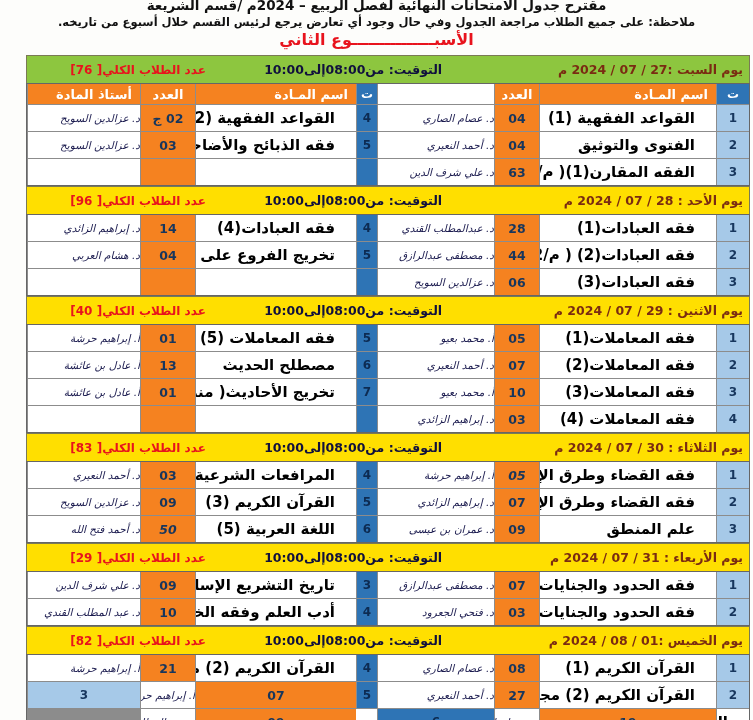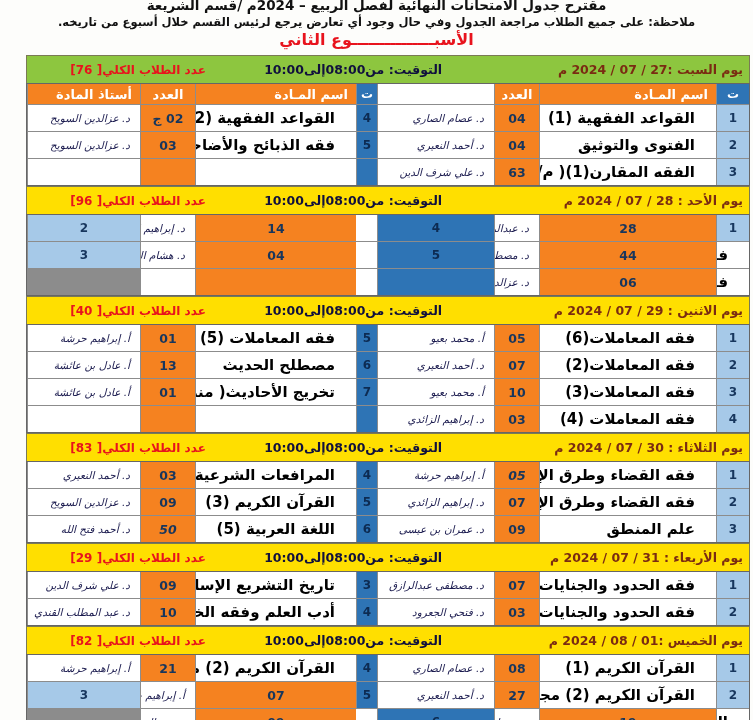--- a/index.html
+++ b/index.html
@@ -39,21 +39,21 @@
   .hrow{min-height:20px;}
   .h-orange{background:#f58220;color:#fff;font-weight:bold;font-size:13px;justify-content:flex-start;padding-right:8px;}
   .h-orange.cen{justify-content:center;padding-right:0;}
   .h-num{background:#2e74b5;color:#fff;font-weight:bold;font-size:12px;justify-content:center;}
   .h-blank{background:#fff;}
   .tnum-r{background:#a6c9e8;color:#17365d;font-weight:bold;font-size:12px;justify-content:center;}
   .tnum-l{background:#2e74b5;color:#0d2b52;font-weight:bold;font-size:12px;justify-content:center;}
   .subj{color:#000;font-weight:bold;font-size:15px;padding-right:21px;}
   .cnt{background:#f58220;color:#17365d;font-weight:bold;font-size:12.5px;justify-content:center;}
   .cnt.it{font-style:italic;}
-  .tch{color:#1a1a4e;font-style:italic;font-size:10.5px;justify-content:flex-start;padding-right:10px;}
+  .tch{color:#1a1a4e;font-style:italic;font-size:10.5px;justify-content:flex-start;}
 </style>
 </head>
 <body>
 
 <div class="doc-header">
   <div class="title">مقترح جدول الامتحانات النهائية لفصل الربيع – 2024م /قسم الشريعة</div>
   <div class="note">ملاحظة: على جميع الطلاب مراجعة الجدول وفي حال وجود أي تعارض يرجع لرئيس القسم خلال أسبوع من تاريخه.</div>
   <div class="week">الأسبـــــــــــــــوع الثاني</div>
 </div>
 
@@ -99,20 +99,21 @@
       <div class="cell cnt"></div>
       <div class="cell tch"></div>
     </div>
     <div class="band band-yellow">
       <div class="day">يوم الأحد : 28 / 07 / 2024 م</div>
       <div class="time">التوقيت: من08:00إلى10:00</div>
       <div class="total">عدد الطلاب الكلي[ 96]</div>
     </div>
     <div class="grid">
       <div class="cell tnum-r">1</div>
+      <div class="cell subj">فقه العبادات(1)</div>
       <div class="cell cnt">28</div>
       <div class="cell tch">د. عبدالمطلب القندي</div>
       <div class="cell tnum-l">4</div>
       <div class="cell subj">فقه العبادات(4)</div>
       <div class="cell cnt">14</div>
       <div class="cell tch">د. إبراهيم الزائدي</div>
       <div class="cell tnum-r">2</div>
       <div class="cell subj">فقه العبادات(2) ( م/1،2)</div>
       <div class="cell cnt">44</div>
       <div class="cell tch">د. مصطفى عبدالرازق</div>
@@ -129,21 +130,21 @@
       <div class="cell cnt"></div>
       <div class="cell tch"></div>
     </div>
     <div class="band band-yellow">
       <div class="day">يوم الاثنين : 29 / 07 / 2024 م</div>
       <div class="time">التوقيت: من08:00إلى10:00</div>
       <div class="total">عدد الطلاب الكلي[ 40]</div>
     </div>
     <div class="grid">
       <div class="cell tnum-r">1</div>
-      <div class="cell subj">فقه المعاملات(6)</div>
+      <div class="cell subj">فقه المعاملات(1)</div>
       <div class="cell cnt">05</div>
       <div class="cell tch">أ. محمد بعيو</div>
       <div class="cell tnum-l">5</div>
       <div class="cell subj">فقه المعاملات (5)</div>
       <div class="cell cnt">01</div>
       <div class="cell tch">أ. إبراهيم حرشة</div>
       <div class="cell tnum-r">2</div>
       <div class="cell subj">فقه المعاملات(2)</div>
       <div class="cell cnt">07</div>
       <div class="cell tch">د. أحمد النعيري</div>

